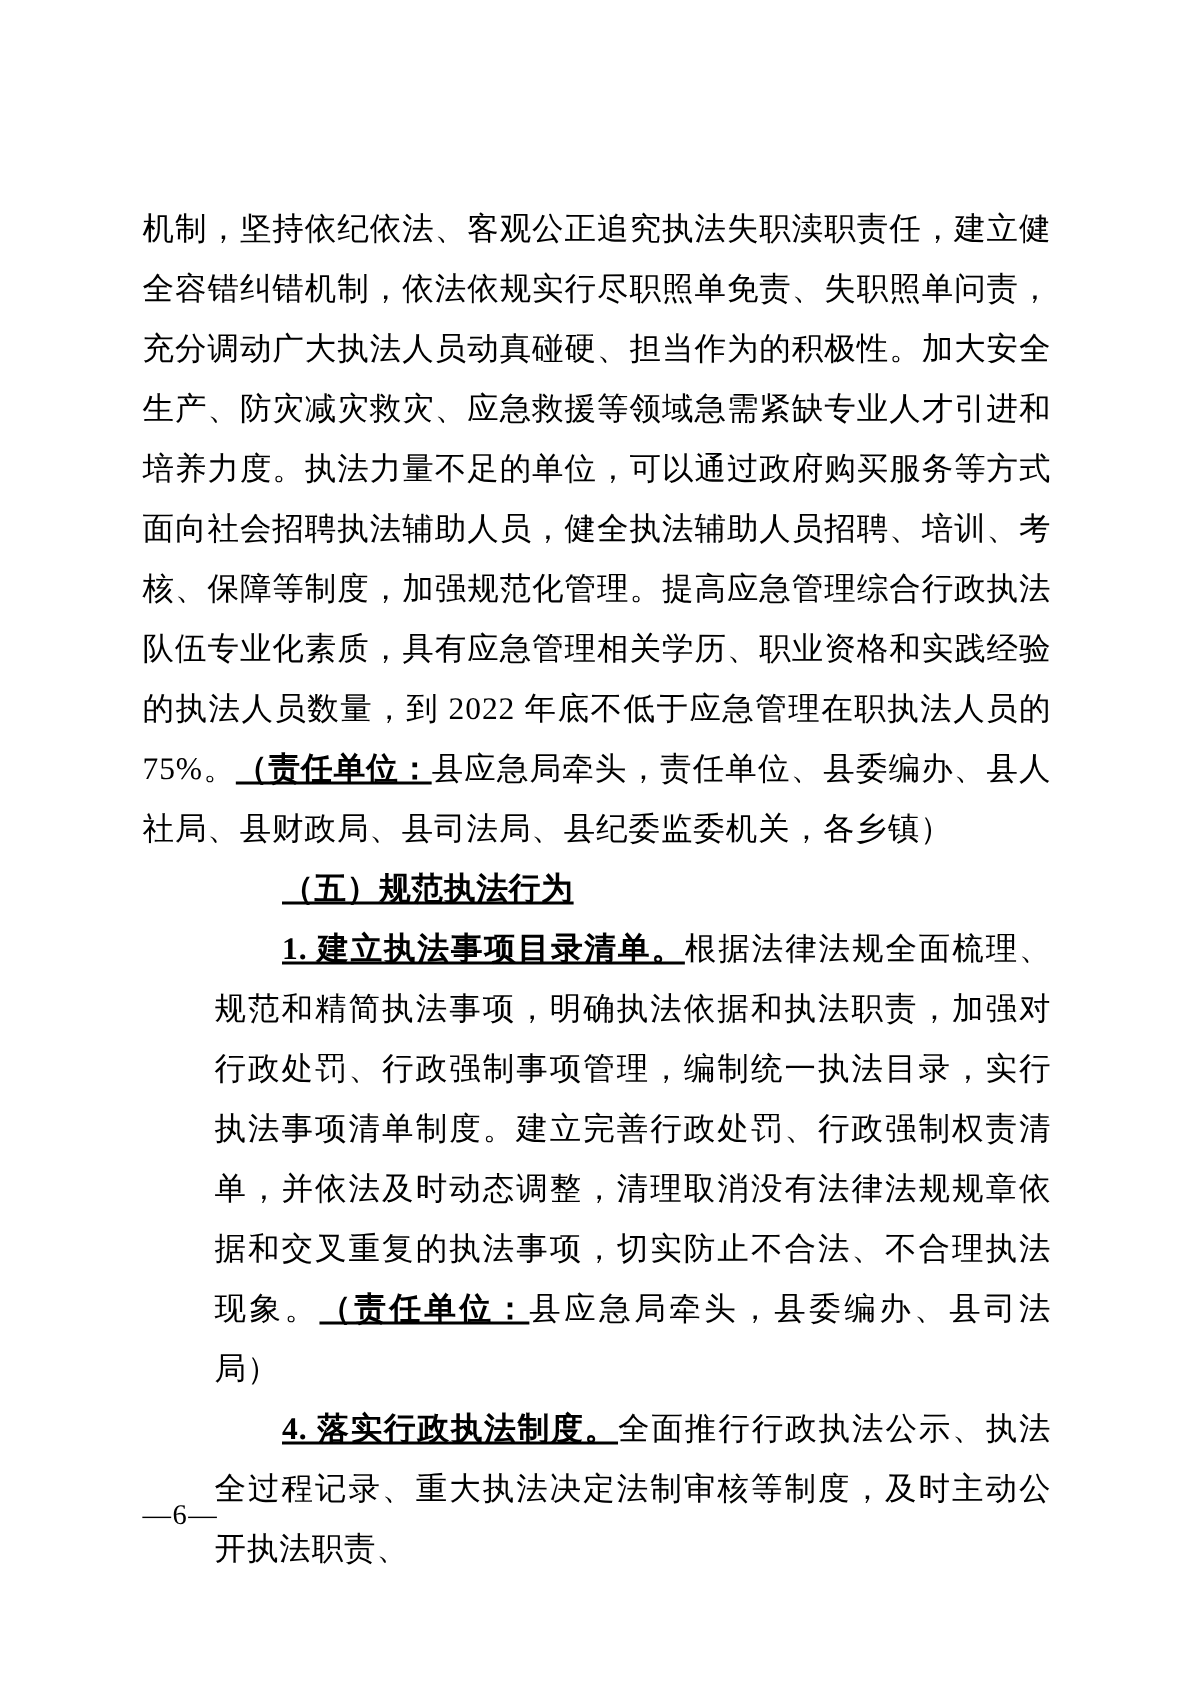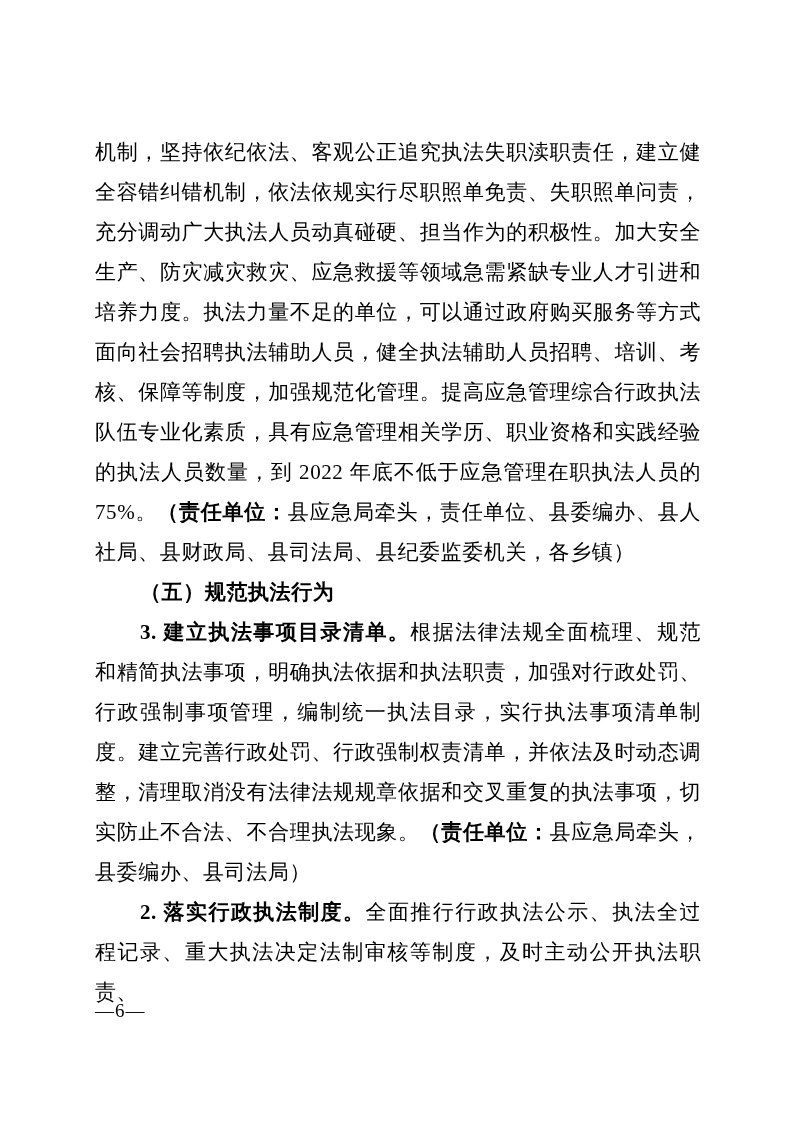--- a/index.html
+++ b/index.html
@@ -27,38 +27,40 @@
     padding: 0;
     font-size: 21px;
     line-height: 40px;
     letter-spacing: 0.6px;
     text-align: justify;
     text-justify: inter-ideograph;
     color: #000000;
   }
   p.para.indent {
     text-indent: 45px;
+    margin-left: 48px;
   }
   .bold {
     font-weight: bold;
+    text-decoration: underline;
   }
   .page-number {
     position: absolute;
     left: 95px;
     top: 996px;
     font-size: 19px;
     line-height: 30px;
     letter-spacing: 1px;
     color: #000000;
   }
 </style>
 </head>
 <body>
 
 <div class="page">
   <div class="doc-body" id="doc-body">
       <p class="para"><span>机制，坚持依纪依法、客观公正追究执法失职渎职责任，建立健全容错纠错机制，依法依规实行尽职照单免责、失职照单问责，充分调动广大执法人员动真碰硬、担当作为的积极性。加大安全生产、防灾减灾救灾、应急救援等领域急需紧缺专业人才引进和培养力度。执法力量不足的单位，可以通过政府购买服务等方式面向社会招聘执法辅助人员，健全执法辅助人员招聘、培训、考核、保障等制度，加强规范化管理。提高应急管理综合行政执法队伍专业化素质，具有应急管理相关学历、职业资格和实践经验的执法人员数量，到 2022 年底不低于应急管理在职执法人员的75%。</span><span class="bold">（责任单位：</span><span>县应急局牵头，责任单位、县委编办、县人社局、县财政局、县司法局、县纪委监委机关，各乡镇）</span></p>
       <p class="para indent"><span class="bold">（五）规范执法行为</span></p>
-      <p class="para indent"><span class="bold">3. 建立执法事项目录清单。</span><span>根据法律法规全面梳理、规范和精简执法事项，明确执法依据和执法职责，加强对行政处罚、行政强制事项管理，编制统一执法目录，实行执法事项清单制度。建立完善行政处罚、行政强制权责清单，并依法及时动态调整，清理取消没有法律法规规章依据和交叉重复的执法事项，切实防止不合法、不合理执法现象。</span><span class="bold">（责任单位：</span><span>县应急局牵头，县委编办、县司法局）</span></p>
-      <p class="para indent"><span class="bold">2. 落实行政执法制度。</span><span>全面推行行政执法公示、执法全过程记录、重大执法决定法制审核等制度，及时主动公开执法职责、</span></p>
+      <p class="para indent"><span class="bold">1. 建立执法事项目录清单。</span><span>根据法律法规全面梳理、规范和精简执法事项，明确执法依据和执法职责，加强对行政处罚、行政强制事项管理，编制统一执法目录，实行执法事项清单制度。建立完善行政处罚、行政强制权责清单，并依法及时动态调整，清理取消没有法律法规规章依据和交叉重复的执法事项，切实防止不合法、不合理执法现象。</span><span class="bold">（责任单位：</span><span>县应急局牵头，县委编办、县司法局）</span></p>
+      <p class="para indent"><span class="bold">4. 落实行政执法制度。</span><span>全面推行行政执法公示、执法全过程记录、重大执法决定法制审核等制度，及时主动公开执法职责、</span></p>
     </div>
   <div class="page-number">—6—</div>
 </div>
 
 </body></html>

